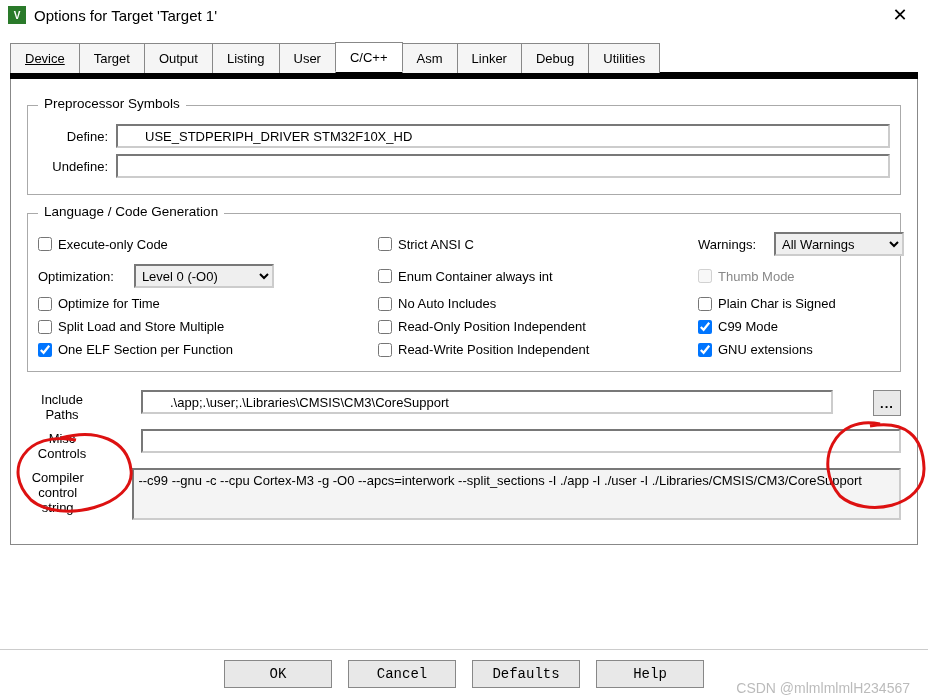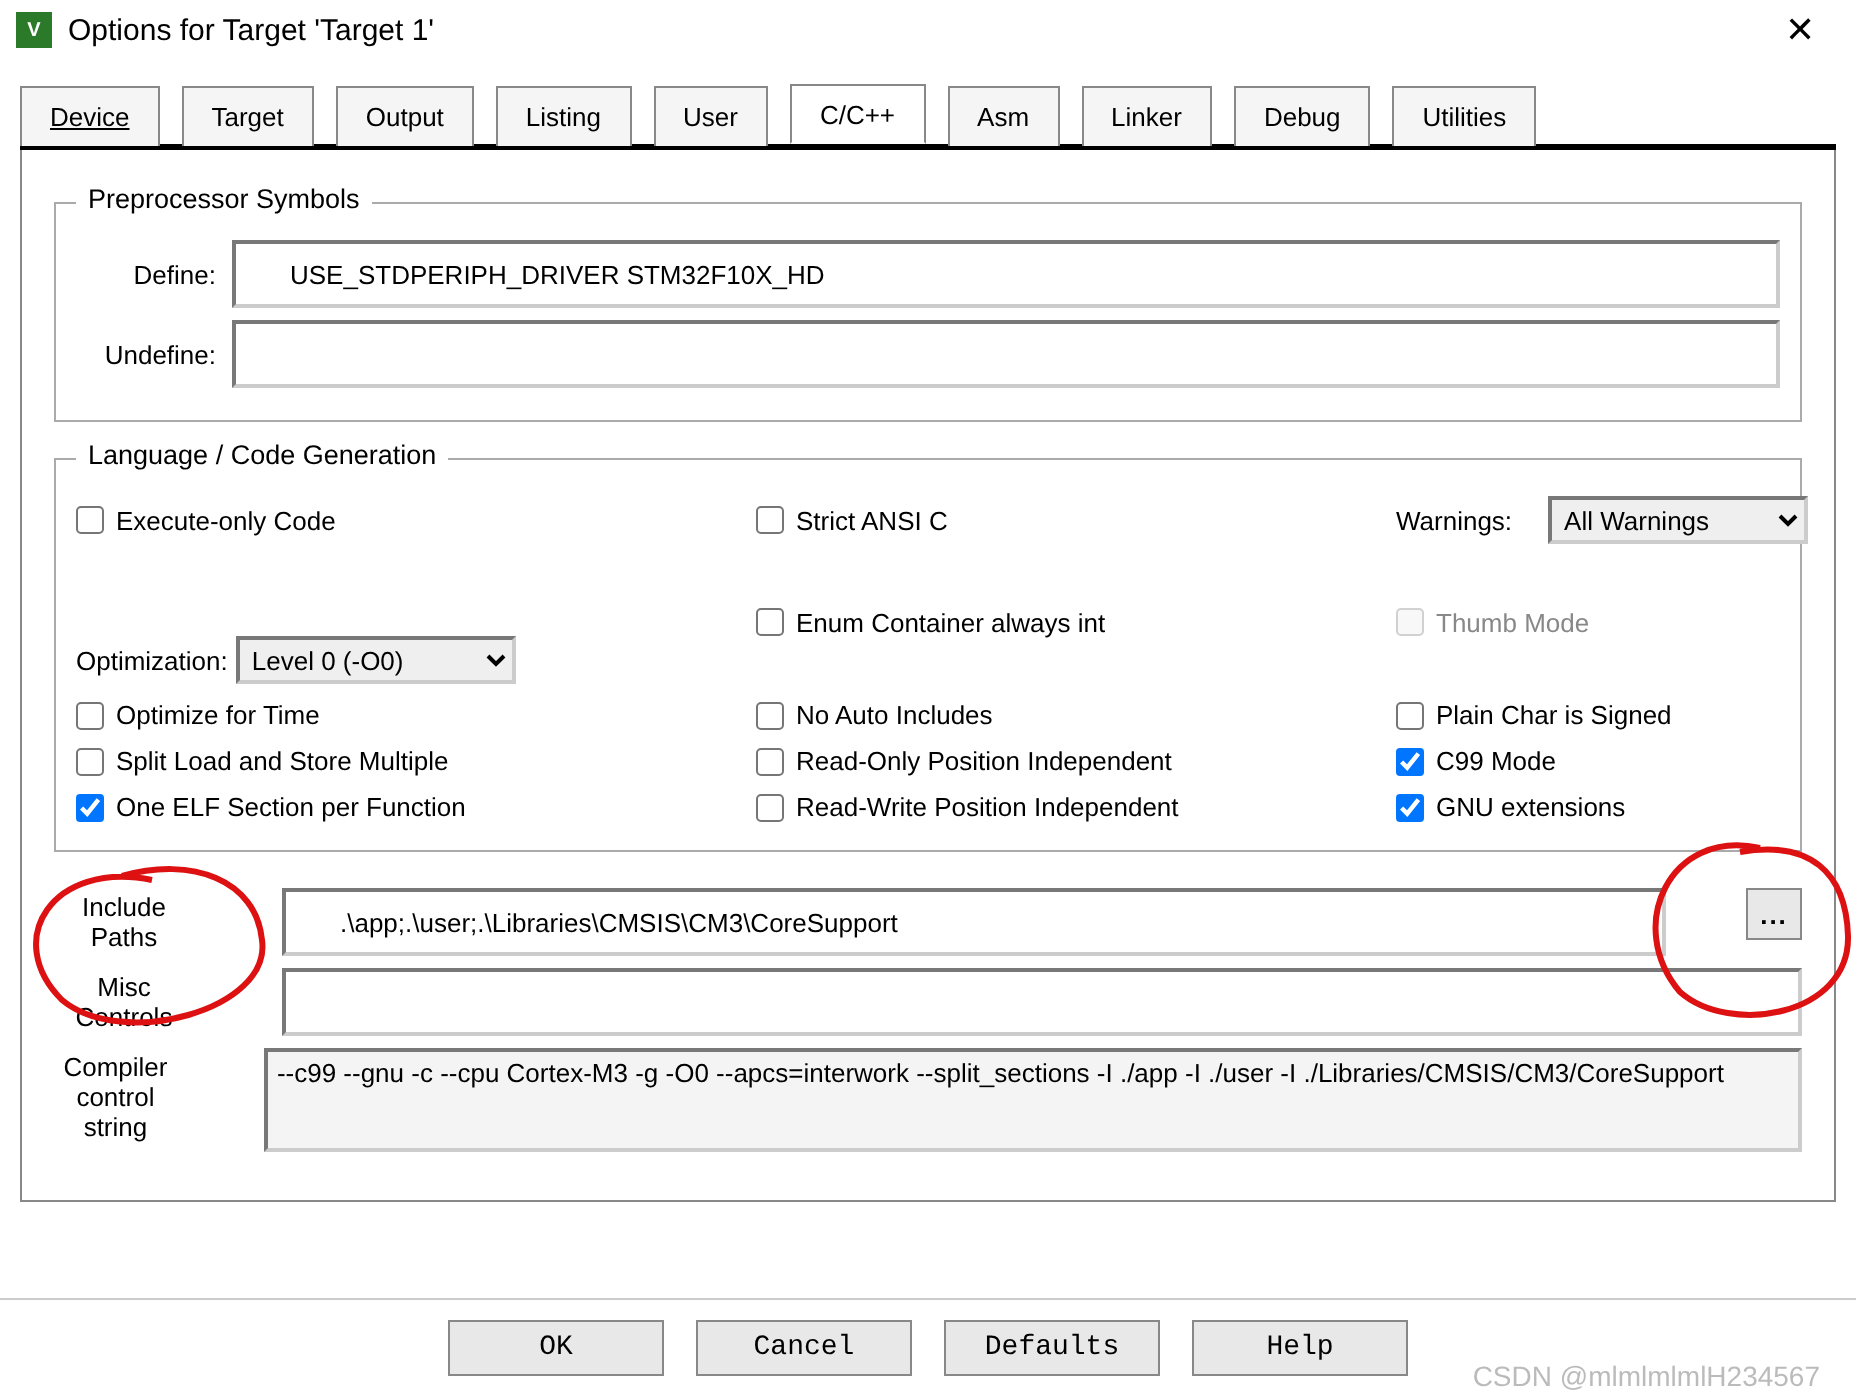--- a/index.html
+++ b/index.html
@@ -4,41 +4,41 @@
 <style>
 * { box-sizing: border-box; font-family: "Segoe UI", Tahoma, sans-serif; font-size: 13px; }
 body { margin: 0; background: #fff; width: 928px; height: 696px; position: relative; overflow: hidden; }
 
 .titlebar { display: flex; align-items: center; padding: 4px 8px; height: 30px; }
 .titlebar-icon { width: 18px; height: 18px; background: #2a7a2a; margin-right: 8px; display: flex; align-items: center; justify-content: center; color: #fff; font-size: 10px; font-weight: bold; }
 .titlebar-title { flex: 1; font-size: 15px; }
 .titlebar-close { width: 40px; text-align: center; font-size: 18px; cursor: pointer; }
 
 .tabs-wrap { margin: 12px 10px 0 10px; }
-.tabs { display: flex; border-bottom: 3px solid #000000; position: relative; gap: 12px; }
+.tabs { display: flex; border-bottom: 7px solid #000000; position: relative; }
 .tab { padding: 6px 14px; border: 1px solid #888; border-bottom: none; background: #f5f5f5; cursor: pointer; position: relative; top: 1px; margin-right: -1px; font-size: 14px; }
 .tab.active { background: #fff; border-bottom: 1px solid #fff; top: 0px; z-index: 2; }
 .tab .ul { text-decoration: underline; }
 
 .panel { border: 1px solid #888; border-top: none; padding: 18px 12px 18px 12px; background: #fff; }
 
 .groupbox { border: 1px solid #aaa; margin: 8px 4px 18px 4px; padding: 18px 10px 10px 10px; position: relative; }
 .groupbox-title { position: absolute; top: -10px; left: 10px; background: #fff; padding: 0 6px; font-size: 13.5px; }
 
 .row { display: flex; align-items: center; margin-bottom: 6px; }
 .label-col { width: 78px; text-align: right; padding-right: 8px; }
 input[type=text], textarea { border: 2px inset #ccc; background: #fff; padding: 3px 4px; font-family: inherit; font-size: 13px; }
-input[type=text] { height: 34px; padding-left: 27px; }
+input[type=text] { height: 24px; padding-left: 27px; }
 
 .lang-grid { display: grid; grid-template-columns: 340px 320px 1fr; row-gap: 8px; align-items: center; }
 .chk { display: flex; align-items: center; gap: 6px; }
 .chk input { width: 14px; height: 14px; margin: 0; }
 .chk.disabled { color: #888; }
 
-.opt-row { display: flex; align-items: center; gap: 4px; margin-top: 38px; }
+.opt-row { display: flex; align-items: center; gap: 20px; }
 select.combo { border: 2px inset #ccc; height: 24px; padding: 1px 2px; font-family: inherit; font-size: 13px; }
 
 .warn-row { display: flex; align-items: center; justify-content: flex-end; gap: 18px; }
 .warn-row select { width: 130px; }
 
 .lower { margin: 0 4px; }
 .lower-row { display: flex; align-items: flex-start; margin-bottom: 6px; gap: 36px; }
 .lower-label { width: 78px; text-align: center; padding-right: 8px; line-height: 1.15; padding-top: 3px; }
 .lower-input { flex: 1; }
 .browse-btn { width: 28px; height: 26px; border: 1px solid #888; background: #e8e8e8; margin-left: 4px; cursor: pointer; display: flex; align-items: center; justify-content: center; font-weight: bold; letter-spacing: 1px; }

